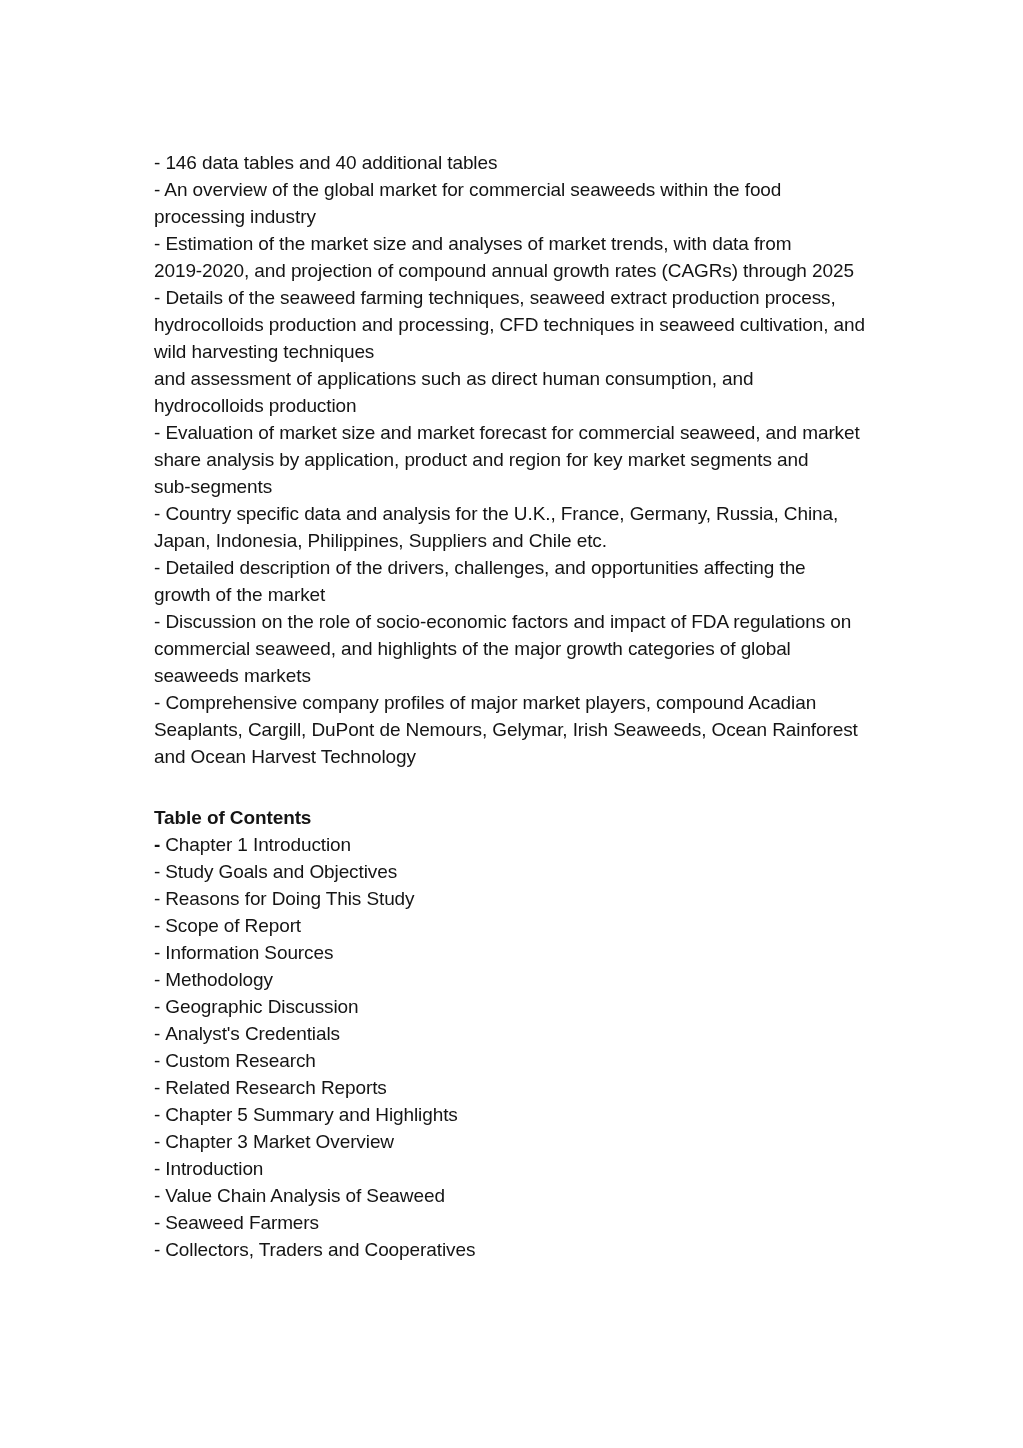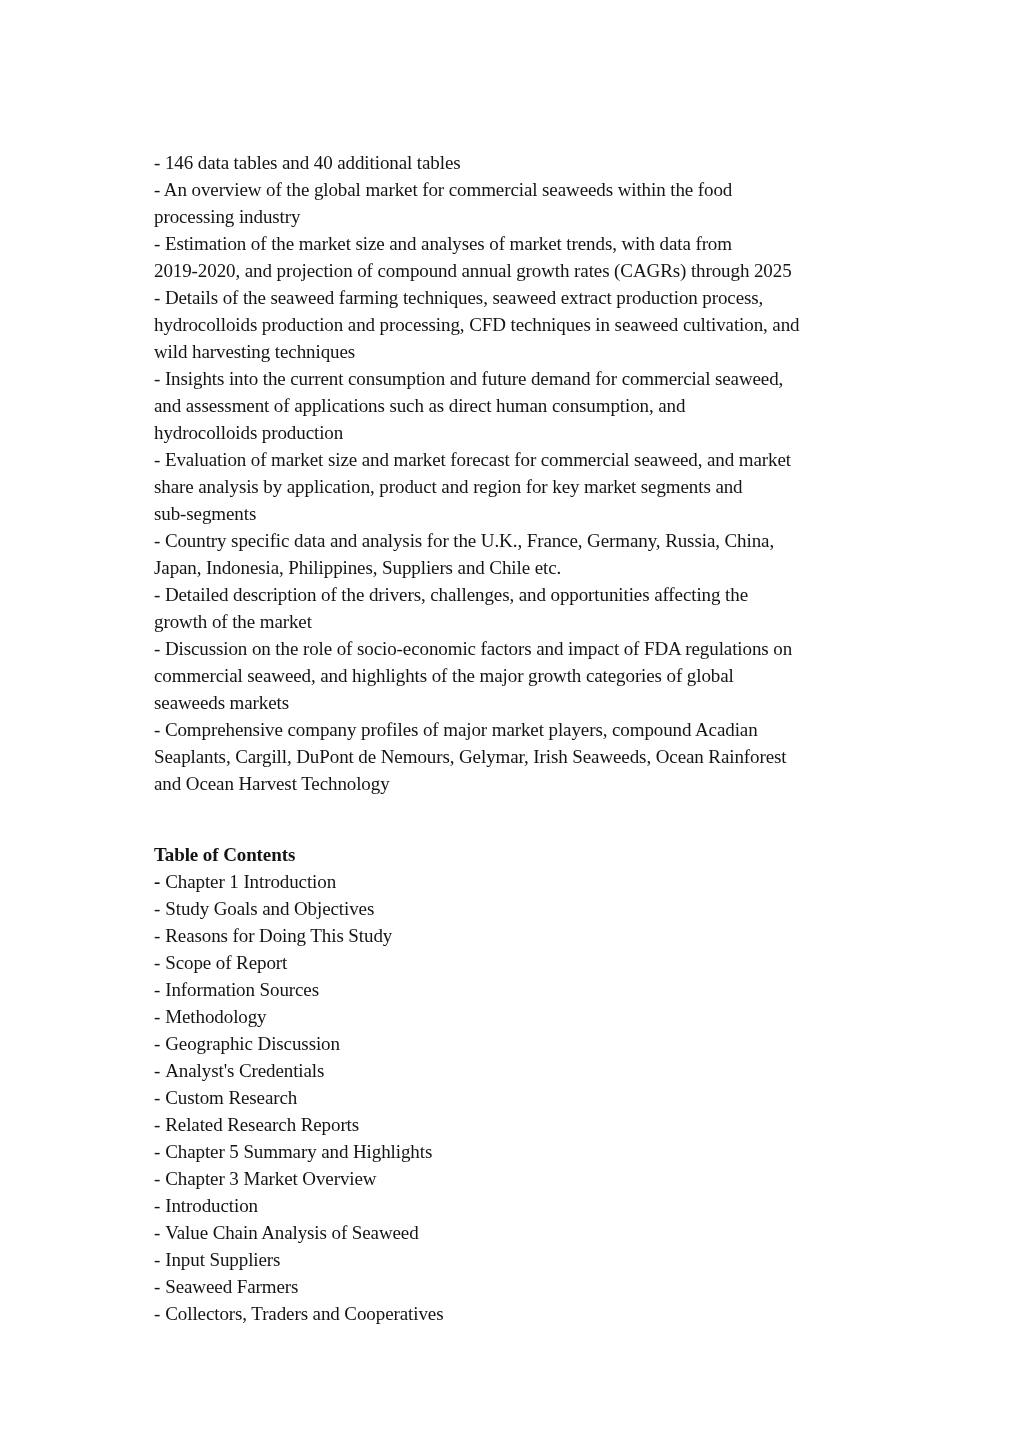--- a/index.html
+++ b/index.html
@@ -3,37 +3,37 @@
 <meta charset="utf-8">
 <style>
   * { margin: 0; padding: 0; box-sizing: border-box; }
   html, body { background: #ffffff; }
   .page {
     position: relative;
     width: 1023px;
     height: 1448px;
     background: #ffffff;
     overflow: hidden;
-    font-family: Liberation Serif, serif;
+    font-family: Liberation Sans, sans-serif;
     color: #141414;
   }
   .content {
     position: absolute;
     left: 154px;
     top: 149px;
     width: 740px;
   }
   .line {
     font-size: 19px;
     line-height: 27px;
     white-space: nowrap;
     letter-spacing: -0.1px;
   }
   .toc-section {
-    margin-top: 44px;
+    margin-top: 34px;
   }
   .toc-heading {
     font-weight: bold;
   }
   .toc-line .dash {
     margin-right: 5px;
   }
   .toc-line .dash.bold {
     font-weight: bold;
   }
@@ -55,21 +55,20 @@
         <div class="line">- Estimation of the market size and analyses of market trends, with data from</div>
 
         <div class="line">2019-2020, and projection of compound annual growth rates (CAGRs) through 2025</div>
 
         <div class="line">- Details of the seaweed farming techniques, seaweed extract production process,</div>
 
         <div class="line">hydrocolloids production and processing, CFD techniques in seaweed cultivation, and</div>
 
         <div class="line">wild harvesting techniques</div>
 
-        <div class="line">- Insights into the current consumption and future demand for commercial seaweed,</div>
 
         <div class="line">and assessment of applications such as direct human consumption, and</div>
 
         <div class="line">hydrocolloids production</div>
 
         <div class="line">- Evaluation of market size and market forecast for commercial seaweed, and market</div>
 
         <div class="line">share analysis by application, product and region for key market segments and</div>
 
         <div class="line">sub-segments</div>
@@ -120,21 +119,20 @@
           <div class="line toc-line"><span class="dash">-</span><span>Related Research Reports</span></div>
 
           <div class="line toc-line"><span class="dash">-</span><span>Chapter 5 Summary and Highlights</span></div>
 
           <div class="line toc-line"><span class="dash">-</span><span>Chapter 3 Market Overview</span></div>
 
           <div class="line toc-line"><span class="dash">-</span><span>Introduction</span></div>
 
           <div class="line toc-line"><span class="dash">-</span><span>Value Chain Analysis of Seaweed</span></div>
 
-          <div class="line toc-line"><span class="dash">-</span><span>Input Suppliers</span></div>
 
           <div class="line toc-line"><span class="dash">-</span><span>Seaweed Farmers</span></div>
 
           <div class="line toc-line"><span class="dash">-</span><span>Collectors, Traders and Cooperatives</span></div>
         </div>
     </div>
 
   </div>
 </div>
 

